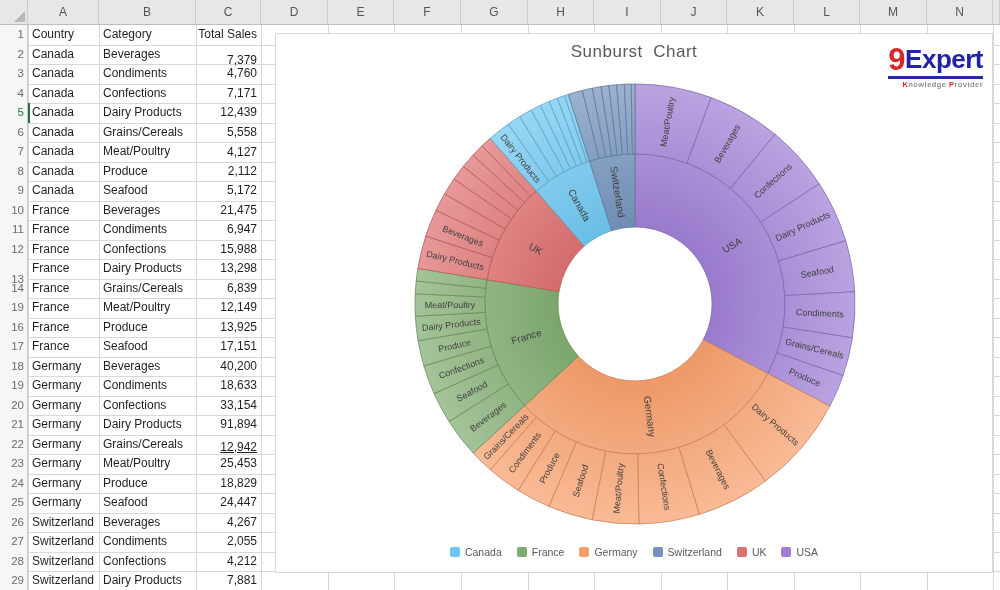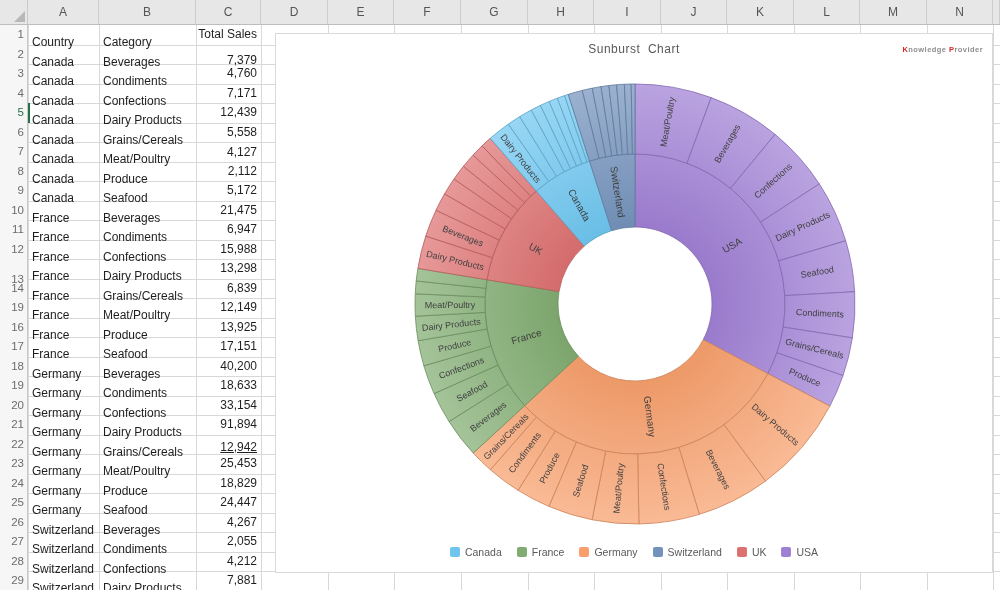--- a/index.html
+++ b/index.html
@@ -17,28 +17,28 @@
     font-size:12px;display:flex;align-items:center;justify-content:center;flex:0 0 auto;}
   .vline{position:absolute;top:25px;bottom:0;width:1px;background:#d8d8d8;z-index:0;}
   .hline{position:absolute;left:0;width:1000px;height:1px;background:#d8d8d8;z-index:0;}
   .row-header-col{position:absolute;left:0;top:25px;bottom:0;width:28px;background:#f6f6f6;
     border-right:1px solid #c9c9c9;box-sizing:border-box;z-index:1;}
   .row-num{position:absolute;left:0;width:24px;text-align:right;color:#6c6c6c;
     font-size:11.5px;z-index:1;}
   .row-num.selected{color:#217346;}
   .cell{position:absolute;font-size:12px;color:#1f1f1f;white-space:nowrap;overflow:hidden;
     box-sizing:border-box;z-index:1;}
-  .cell.left{text-align:left;padding-left:4px;margin-top:8px;}
+  .cell.left{text-align:left;padding-left:4px;}
   .cell.right{text-align:right;padding-right:4px;}
   .sel-bar{position:absolute;width:2px;background:#217346;z-index:2;}
   
   .chart-panel{position:absolute;background:#ffffff;border:1px solid #d9d9d9;
     box-sizing:border-box;z-index:3;}
   .chart-title{position:absolute;top:8px;left:0;width:100%;text-align:center;
-    font-size:12px;color:#595959;white-space:pre;letter-spacing:.5px;}
+    font-size:17px;color:#595959;white-space:pre;letter-spacing:.5px;}
   .sunburst{position:absolute;left:0;top:0;}
   .slice-label{font-family:"Liberation Sans",sans-serif;fill:#3f3f3f;}
   
   .legend{position:absolute;bottom:14px;left:0;width:100%;display:flex;
     justify-content:center;align-items:center;gap:15px;}
   .legend-item{display:flex;align-items:center;gap:5px;cursor:default;}
   .legend-swatch{width:10px;height:10px;border-radius:2px;flex:0 0 auto;}
   .legend-label{font-size:10.5px;color:#595959;}
   
   .logo{position:absolute;top:10px;right:9px;text-align:right;line-height:1;}
@@ -232,20 +232,21 @@
     <div class="row-num" style="top: 574px;">29</div>
     <div class="cell left" style="left: 28px; top: 571px; width: 71px; line-height: 19.5px; height: 19.5px;">Switzerland</div>
     <div class="cell left" style="left: 99px; top: 571px; width: 97px; line-height: 19.5px; height: 19.5px;">Dairy Products</div>
     <div class="cell right" style="left: 196px; top: 571px; width: 65px; line-height: 19.5px; height: 31px;">7,881</div>
     <div class="sel-bar" style="left: 28px; top: 103px; height: 19.5px;"></div>
   </div>
 
 <div class="chart-panel" id="chart-panel" style="left: 275px; top: 33px; width: 718px; height: 540px;">
   <div class="chart-title">Sunburst  Chart</div>
   <div class="logo">
+    <div class="logo-main"><span class="logo-nine">9</span><span class="logo-word">Expert</span></div>
     <div class="logo-tag"><span class="red">K</span><span>nowledge </span><span class="red">P</span><span>rovider</span></div>
   </div>
   <svg class="sunburst" id="sunburst-svg" width="718" height="540" viewBox="0 0 718 540">
       <defs>
         <radialGradient id="grad-Canada" gradientUnits="userSpaceOnUse" cx="359" cy="270" r="220">
           <stop offset="35%" stop-color="rgb(106,190,230)"></stop>
           <stop offset="100%" stop-color="rgb(151,214,244)"></stop>
         </radialGradient>
         <radialGradient id="grad-France" gradientUnits="userSpaceOnUse" cx="359" cy="270" r="220">
           <stop offset="35%" stop-color="rgb(124,165,108)"></stop>

